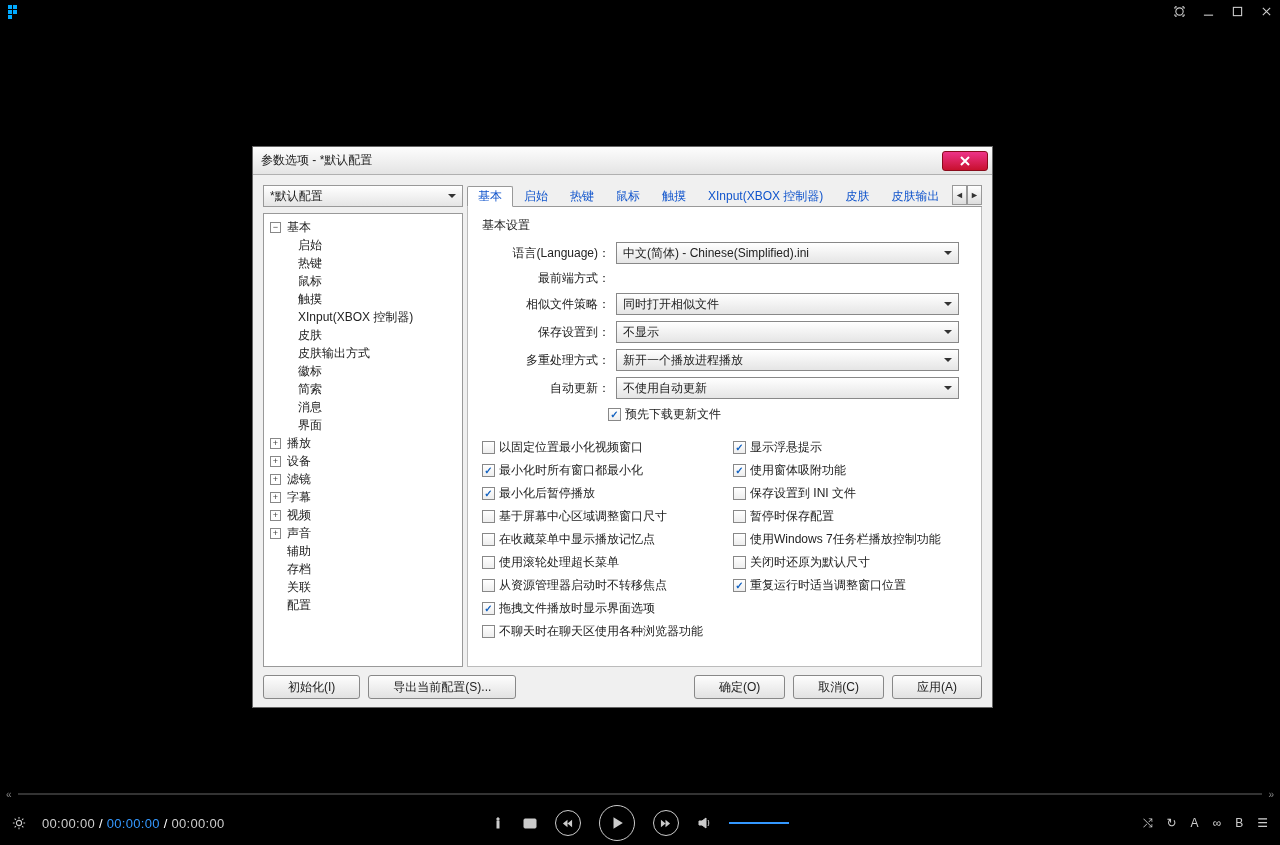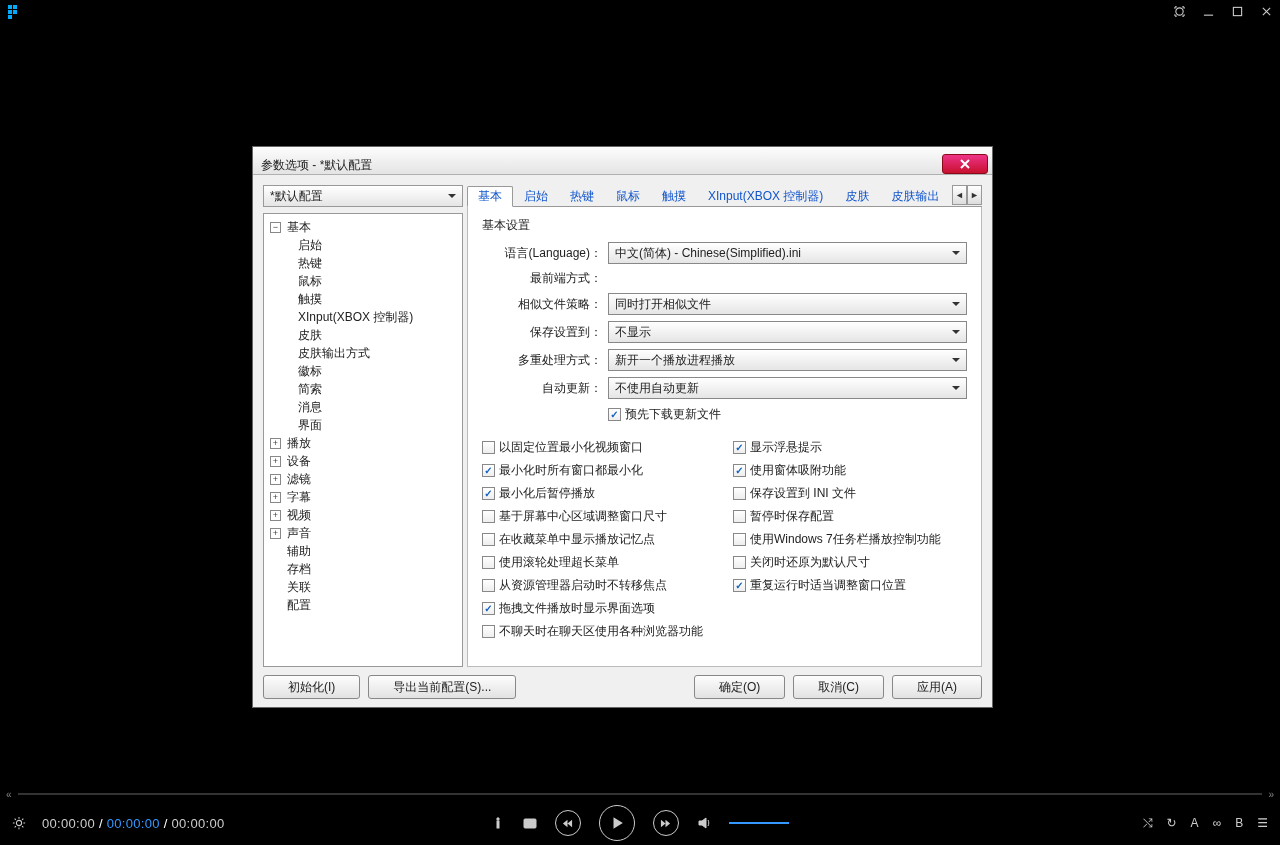--- a/index.html
+++ b/index.html
@@ -31,21 +31,21 @@
 .ctrlbtn{width:26px;height:26px;border:1.4px solid #ccc;border-radius:50%;display:flex;align-items:center;justify-content:center;cursor:pointer}
 .ctrlbtn.big{width:36px;height:36px}
 .ctrlbtn svg{width:11px;height:11px;fill:#ccc}
 .ctrlbtn.big svg{width:14px;height:14px}
 .smallicon{width:14px;height:14px;stroke:#ccc;fill:#ccc;cursor:pointer}
 .volline{width:60px;height:2px;background:#3498ff;position:relative;cursor:pointer}
 .right .rbtn{cursor:pointer;font-size:12px;color:#ccc}
 
 
 .dialog{position:absolute;left:252px;top:146px;width:741px;height:562px;background:#f0f0f0;border:1px solid #666;box-shadow:3px 3px 10px rgba(0,0,0,.8);}
-.dlg-title{height:28px;background:linear-gradient(#fdfdfd,#e4e4e4);border-bottom:1px solid #b0b0b0;display:flex;align-items:flex-end;justify-content:space-between;padding-left:8px;font-size:12px;color:#222;}
+.dlg-title{height:28px;background:linear-gradient(#fdfdfd,#e4e4e4);border-bottom:1px solid #b0b0b0;display:flex;align-items:center;justify-content:space-between;padding-left:8px;font-size:12px;color:#222;}
 .dlg-close{width:46px;height:20px;margin-right:4px;background:linear-gradient(#e38,#c8102e);border:1px solid #8a0a1b;border-radius:3px;display:flex;align-items:center;justify-content:center;cursor:pointer}
 .dlg-close svg{width:10px;height:10px;stroke:#fff;stroke-width:2;fill:none}
 .dlg-body{position:absolute;top:28px;left:0;right:0;bottom:40px;padding:10px 10px 0 10px;display:flex;gap:4px;}
 .leftcol{width:200px;display:flex;flex-direction:column;gap:6px;}
 .combo{height:22px;border:1px solid #999;background:linear-gradient(#fff,#e5e5e5);font-size:12px;color:#222;display:flex;align-items:center;padding:0 20px 0 6px;position:relative;cursor:pointer}
 .combo::after{content:"";position:absolute;right:6px;top:8px;border:4px solid transparent;border-top-color:#333}
 .tree{flex:1;border:1px solid #999;background:#fff;overflow:auto;padding:4px 2px;font-size:12px;color:#222}
 .tree .node{display:flex;align-items:center;height:18px;padding-left:4px;cursor:pointer;white-space:nowrap}
 .tree .exp{width:11px;height:11px;border:1px solid #888;margin-right:4px;font-size:9px;line-height:9px;text-align:center;color:#444;background:#fff;flex-shrink:0}
 .tree .noexp{width:15px;flex-shrink:0}
@@ -54,21 +54,21 @@
 
 .rightpane{flex:1;display:flex;flex-direction:column;}
 .tabrow{height:22px;display:flex;align-items:flex-end;border-bottom:1px solid #999;background:#f0f0f0;position:relative;padding-right:30px}
 .tab{height:21px;padding:0 10px;font-size:12px;color:#15c;display:flex;align-items:center;cursor:pointer;border:1px solid transparent;border-bottom:none}
 .tab.active{background:#fff;border:1px solid #999;border-bottom:1px solid #fff;border-radius:2px 2px 0 0;color:#15c;margin-bottom:-1px}
 .tabnav{position:absolute;right:0;top:0;display:flex}
 .tabnav span{width:15px;height:20px;border:1px solid #999;background:linear-gradient(#fff,#ddd);font-size:9px;display:flex;align-items:center;justify-content:center;color:#333;cursor:pointer}
 
 .group{flex:1;border:1px solid #bbb;border-top:none;background:#fff;padding:10px 14px 10px 14px;font-size:12px;color:#222;overflow:hidden}
 .group .sect{font-size:12px;margin-bottom:8px;color:#222}
-.formrow{display:flex;align-items:center;margin:6px 0;gap:6px}
+.formrow{display:flex;align-items:center;margin:6px 8px;gap:6px}
 .formrow label{width:120px;text-align:right;color:#222}
 .formsel{flex:1;height:22px;border:1px solid #888;background:linear-gradient(#fff,#e5e5e5);display:flex;align-items:center;padding:0 20px 0 6px;position:relative;cursor:pointer;font-size:12px}
 .formsel::after{content:"";position:absolute;right:6px;top:8px;border:4px solid transparent;border-top-color:#333}
 .indent-chk{margin-left:126px;display:flex;align-items:center;gap:4px;margin-top:6px}
 .chkgrid{display:flex;margin-top:14px;gap:30px}
 .chkcol{display:flex;flex-direction:column;gap:4px}
 .chk{display:flex;align-items:center;gap:4px;font-size:12px;color:#222;cursor:pointer;height:19px}
 .chkbox{width:13px;height:13px;border:1px solid #888;background:linear-gradient(#fff,#eee);display:flex;align-items:center;justify-content:center;flex-shrink:0}
 .chkbox.checked::after{content:"✓";font-size:10px;color:#1060c0;font-weight:bold;line-height:1}
 

